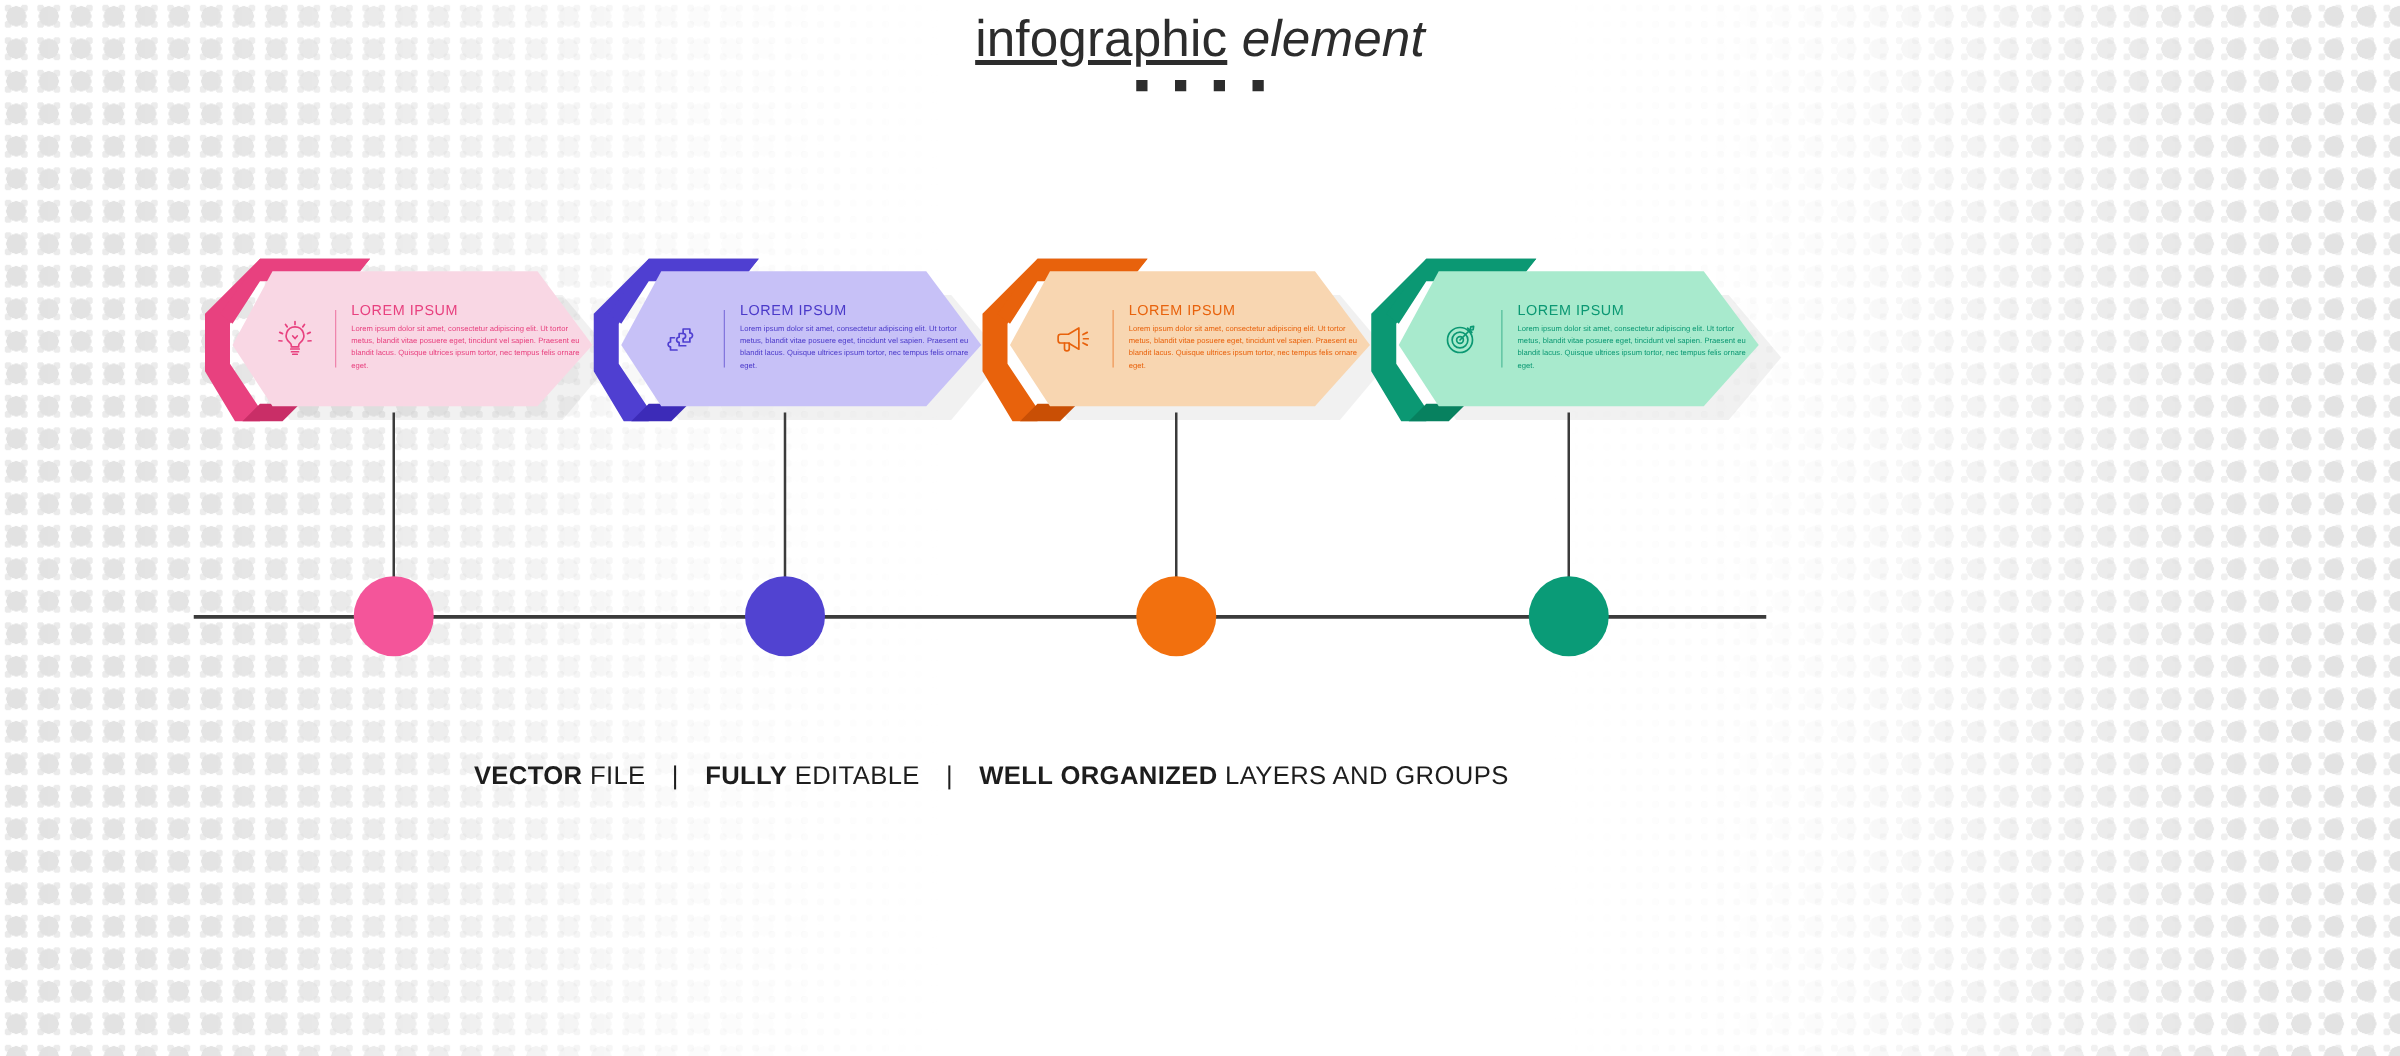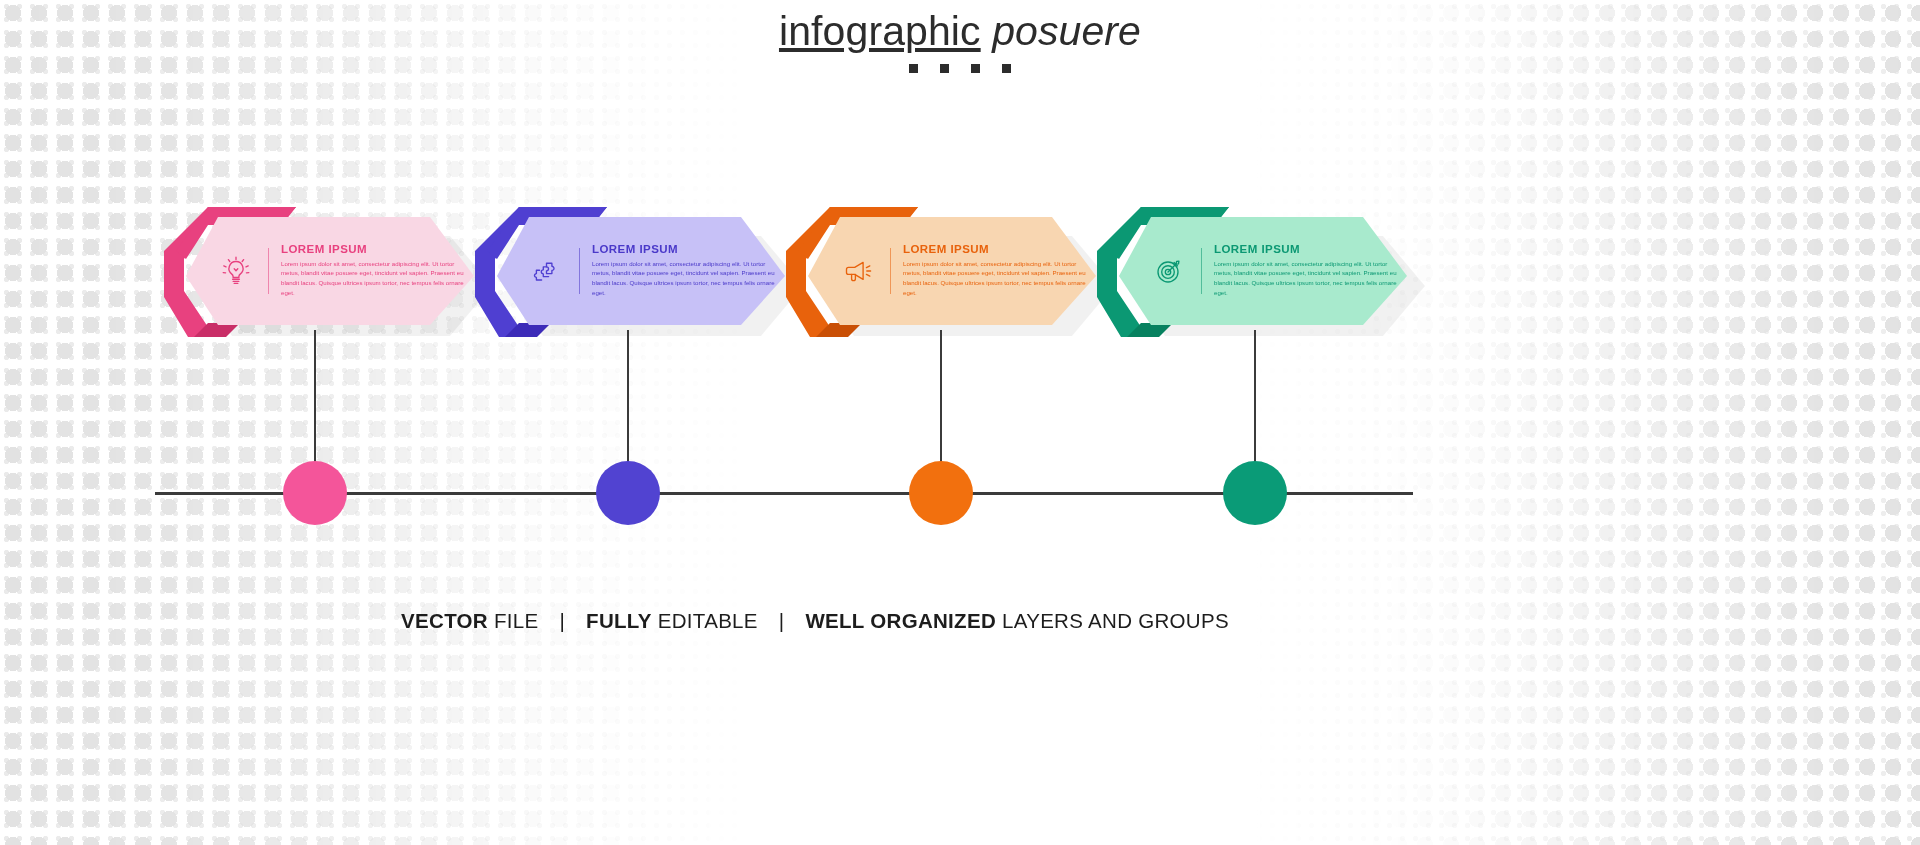--- a/index.html
+++ b/index.html
@@ -144,21 +144,21 @@
     width: 1px;
     height: 46px;
     margin: 0 12px 0 4px;
   }
   .text-col {
     flex: 1;
     padding-right: 4px;
   }
   .card-heading {
     font-size: 11.5px;
-    font-weight: 700;
+    font-weight: 400;
     letter-spacing: 0.45px;
     margin-bottom: 3px;
     line-height: 1;
   }
   .card-para {
     font-size: 6.1px;
     line-height: 1.62;
     letter-spacing: 0.02px;
   }
 
@@ -191,21 +191,20 @@
   #footer {
     position: absolute;
     top: 609px;
     left: 0;
     width: 1586px;
     text-align: center;
     font-size: 20.5px;
     color: #1d1d1d;
     letter-spacing: 0.3px;
     white-space: nowrap;
-    padding-left: 22px;
   }
   #footer .b { font-weight: 700; }
   #footer .n { font-weight: 400; }
   #footer .sep {
     font-weight: 400;
     color: #1d1d1d;
     padding: 0 15px;
   }
 </style>
 </head>
@@ -214,21 +213,21 @@
 <div id="stage">
 
   <div class="halftone ht-left-fine"></div>
   <div class="halftone ht-left"></div>
   <div class="halftone ht-right-fine"></div>
   <div class="halftone ht-right"></div>
 
   <div id="title-block">
     <div id="title-line">
       <span id="title-main">infographic</span>
-      <span id="title-accent">posuere</span>
+      <span id="title-accent">element</span>
     </div>
     <div id="title-dots">
       <span class="sq"></span>
       <span class="sq"></span>
       <span class="sq"></span>
       <span class="sq"></span>
     </div>
   </div>
 
   <div id="axis-line"></div>

